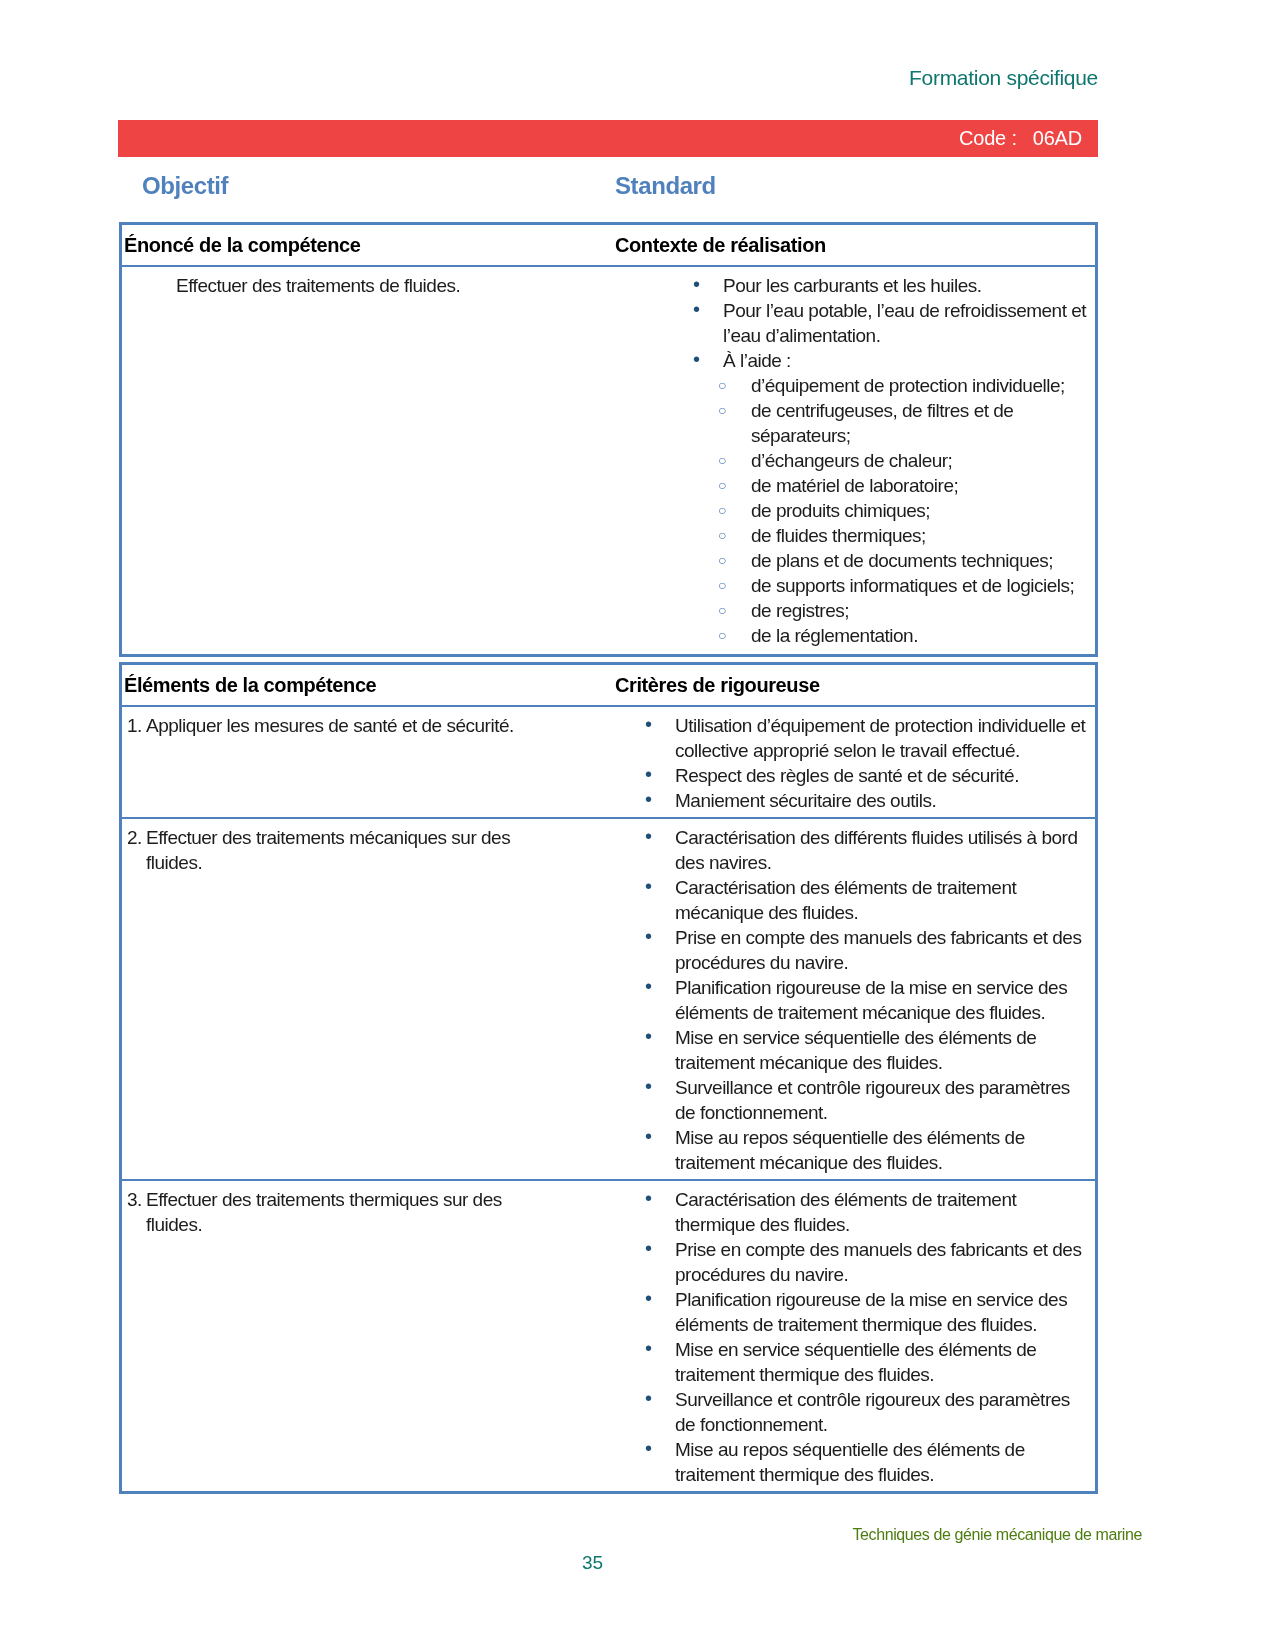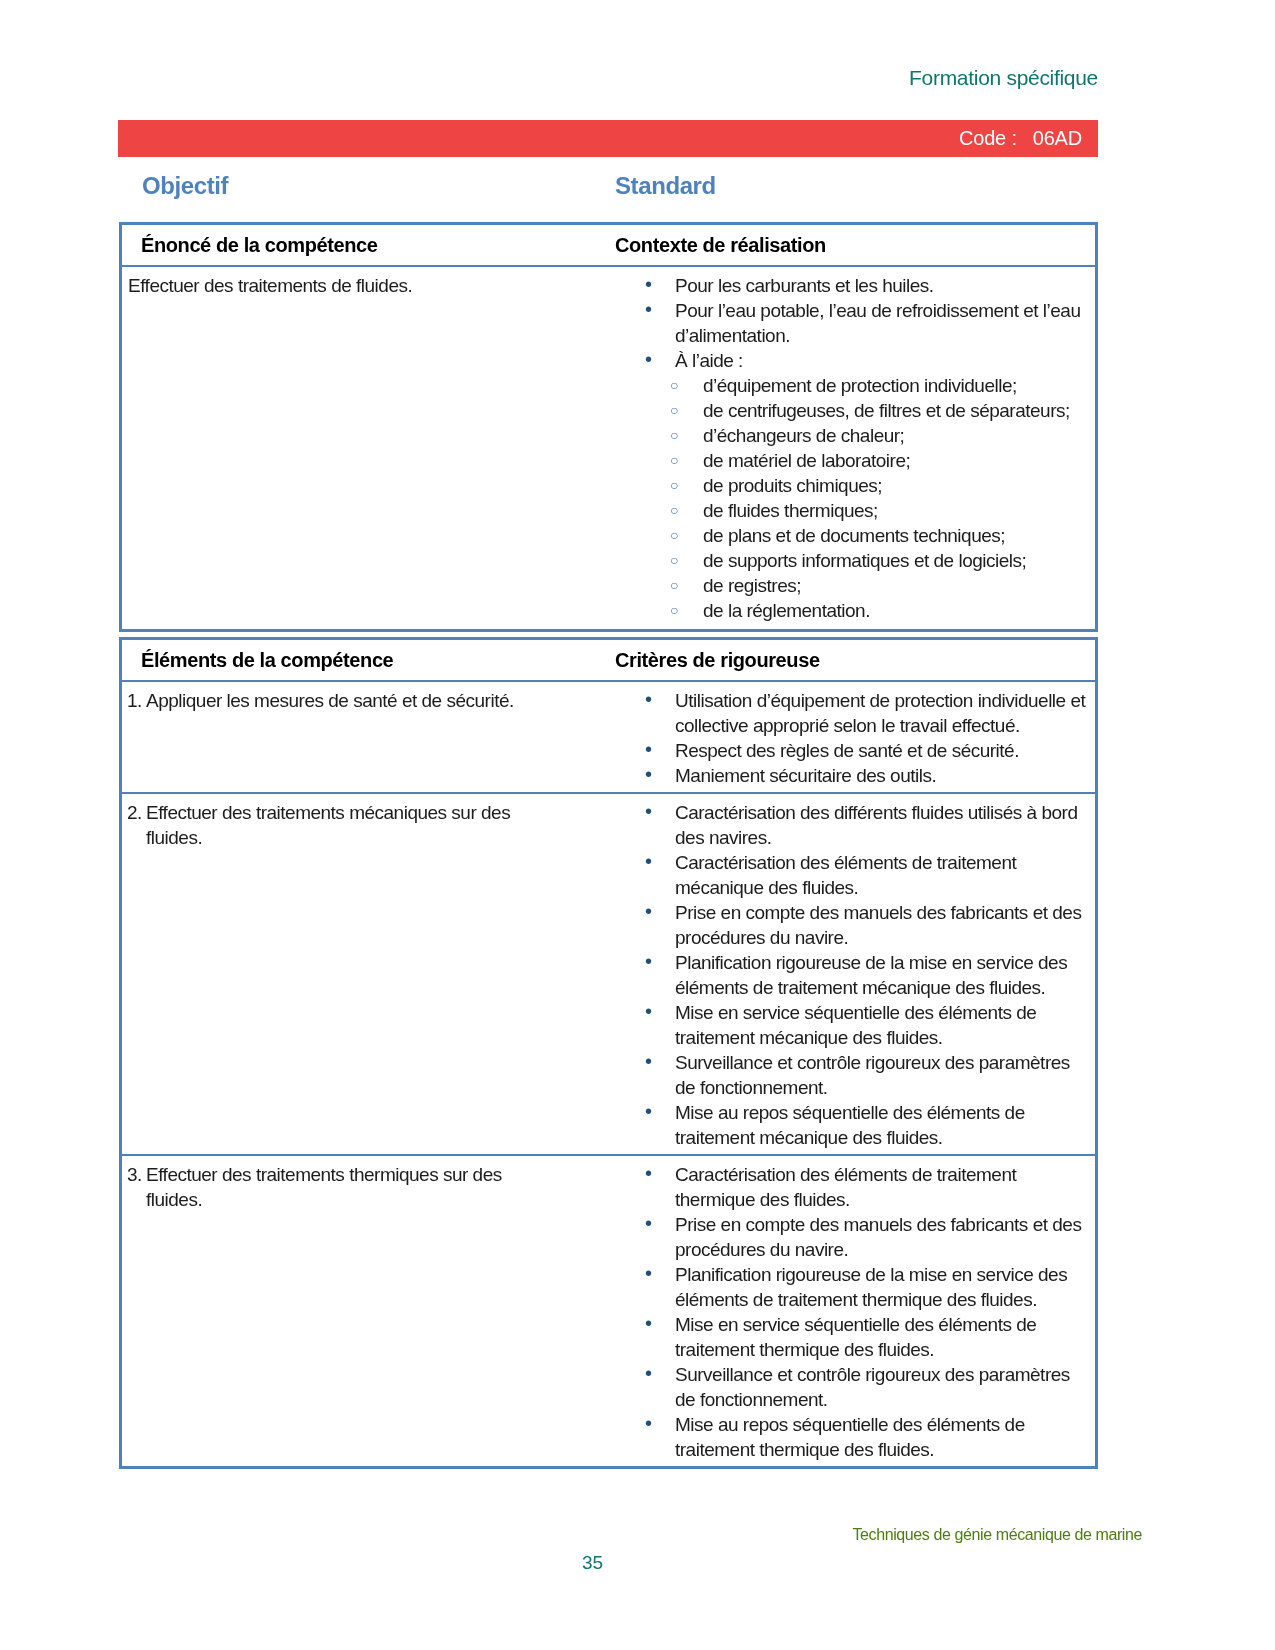--- a/index.html
+++ b/index.html
@@ -31,24 +31,25 @@
     box-sizing:border-box;border:3px solid #4f81bd;background:#ffffff;width:979px;
     font-size:19px;line-height:25px;letter-spacing:-0.5px;
   }
   .tbl + .tbl{margin-top:5px;}
   .thead{
     display:grid;grid-template-columns:493px 1fr;
     border-bottom:2px solid #4f81bd;
     font-weight:bold;font-size:20px;
     padding:8px 0 7px 0;letter-spacing:-0.4px;color:#000000;
   }
-  .thead .hcell-left{padding-left:19px;}
+  .thead .hcell-left{padding-left:2px;}
   .tbody{
     display:grid;grid-template-columns:493px 1fr;
     padding:6px 0 6px 0;
+    margin-left:48px;
   }
   .plain-left{padding-left:6px;padding-right:62px;}
   .trow{
     display:grid;grid-template-columns:493px 1fr;
     border-top:2px solid #4f81bd;
     padding:6px 0 4px 0;
   }
   .trow:first-child{border-top:none;}
   .left-cell{position:relative;padding-left:24px;padding-right:62px;box-sizing:border-box;}
   .left-cell .num{position:absolute;left:5px;top:0;}

